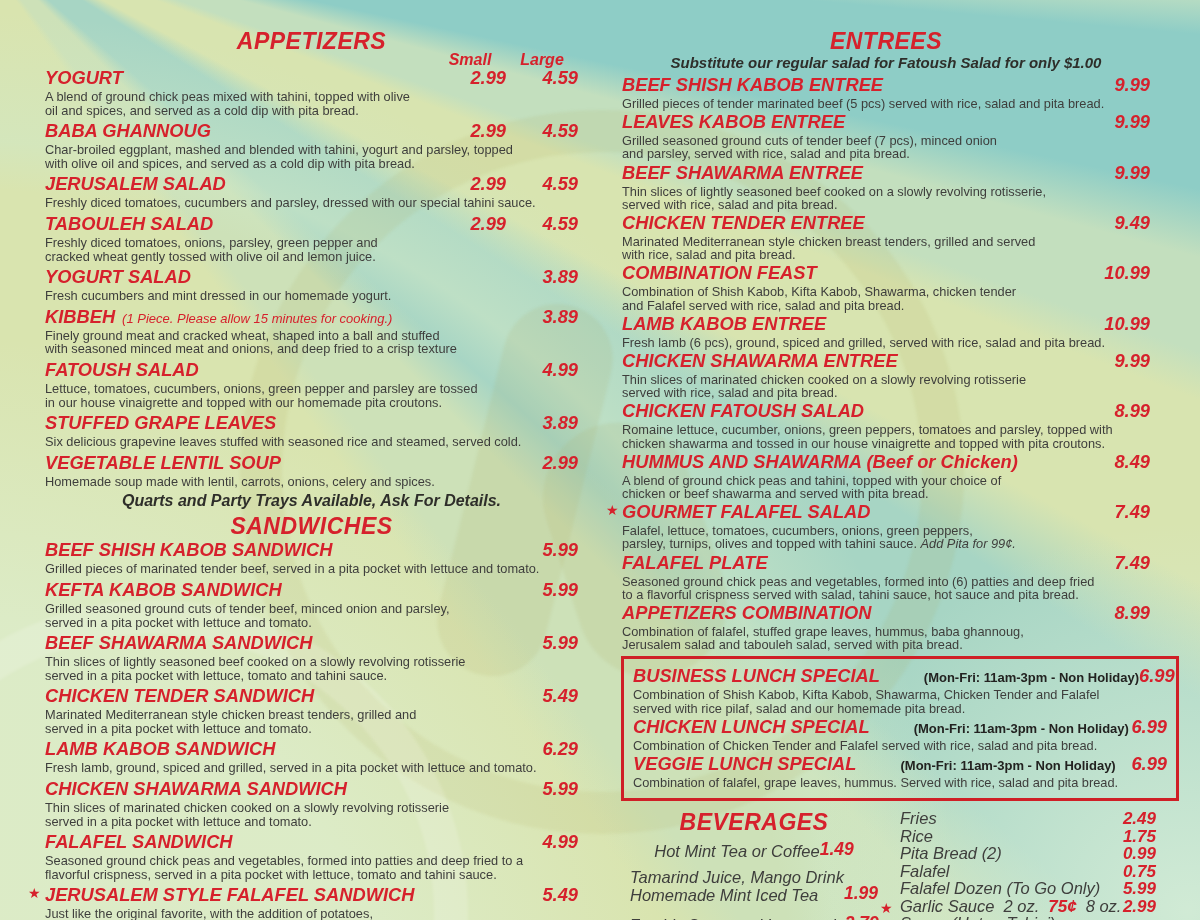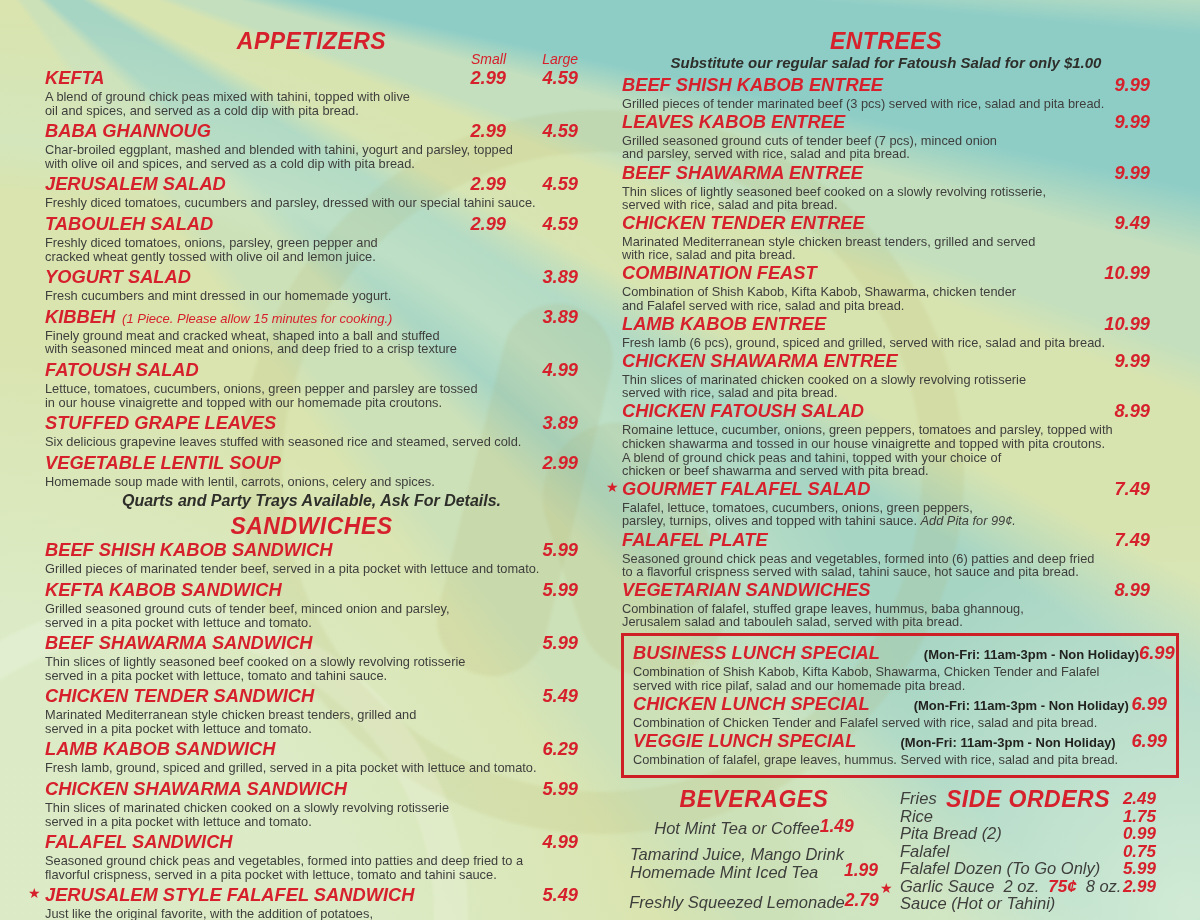--- a/index.html
+++ b/index.html
@@ -31,21 +31,21 @@
     border:34px solid rgba(255,255,255,.16);background:transparent;}
 
   .col{position:absolute;top:28px;}
   .col.left{left:45px;width:533px;}
   .col.right{left:622px;width:528px;}
 
   .sec{margin:0;text-align:center;color:#d6212c;font-style:italic;font-weight:bold;
        font-size:23px;line-height:26px;letter-spacing:.5px;}
   .colhead{display:flex;margin-top:-3px;height:16px;}
   .colhead .flexsp{flex:1;}
-  .colhead span.ch{width:72px;text-align:right;color:#d6212c;font-style:italic;font-weight:normal;font-size:14px;}
+  .colhead span.ch{width:72px;text-align:center;color:#d6212c;font-style:italic;font-weight:bold;font-size:16px;}
 
   .item{margin-bottom:3px;}
   .col.right .item{margin-bottom:1px;}
   .trow{display:flex;align-items:baseline;position:relative;}
   .tname{color:#d6212c;font-style:italic;font-weight:bold;font-size:18.3px;line-height:20px;white-space:nowrap;}
   .col.right .tname{line-height:19px;}
   .tnote{color:#d6212c;font-style:italic;font-size:13px;margin-left:7px;white-space:nowrap;}
   .flexsp{flex:1;}
   .price{color:#d6212c;font-style:italic;font-weight:bold;font-size:18.3px;text-align:right;white-space:nowrap;}
   .price.ps,.price.pl{width:72px;}
@@ -101,21 +101,21 @@
       <span class="flexsp"></span>
       <span class="ch">Small</span>
       <span class="ch">Large</span>
     </div>
 
     <div>
 
         <div class="item">
           <div class="trow">
 
-            <span class="tname">KEFTA</span>
+            <span class="tname">YOGURT</span>
 
             <span class="flexsp"></span>
             <span class="price ps">2.99</span>
             <span class="price pl">4.59</span>
           </div>
           <div class="desc">A blend of ground chick peas mixed with tahini, topped with olive
 oil and spices, and served as a cold dip with pita bread.</div>
         </div>
 
         <div class="item">
@@ -319,21 +319,21 @@
 
     <div>
 
         <div class="item">
           <div class="trow">
 
             <span class="tname">BEEF SHISH KABOB ENTREE</span>
             <span class="flexsp"></span>
             <span class="price pr">9.99</span>
           </div>
-          <div class="desc"><span>Grilled pieces of tender marinated beef (3 pcs) served with rice, salad and pita bread.</span> </div>
+          <div class="desc"><span>Grilled pieces of tender marinated beef (5 pcs) served with rice, salad and pita bread.</span> </div>
         </div>
 
         <div class="item">
           <div class="trow">
 
             <span class="tname">LEAVES KABOB ENTREE</span>
             <span class="flexsp"></span>
             <span class="price pr">9.99</span>
           </div>
           <div class="desc"><span>Grilled seasoned ground cuts of tender beef (7 pcs), minced onion
@@ -399,20 +399,26 @@
 
             <span class="tname">CHICKEN FATOUSH SALAD</span>
             <span class="flexsp"></span>
             <span class="price pr">8.99</span>
           </div>
           <div class="desc"><span>Romaine lettuce, cucumber, onions, green peppers, tomatoes and parsley, topped with
 chicken shawarma and tossed in our house vinaigrette and topped with pita croutons.</span> </div>
         </div>
 
         <div class="item">
+          <div class="trow">
+
+            <span class="tname">HUMMUS AND SHAWARMA (Beef or Chicken)</span>
+            <span class="flexsp"></span>
+            <span class="price pr">8.49</span>
+          </div>
           <div class="desc"><span>A blend of ground chick peas and tahini, topped with your choice of
 chicken or beef shawarma and served with pita bread.</span> </div>
         </div>
 
         <div class="item">
           <div class="trow">
             <span class="star">★</span>
             <span class="tname">GOURMET FALAFEL SALAD</span>
             <span class="flexsp"></span>
             <span class="price pr">7.49</span>
@@ -428,21 +434,21 @@
             <span class="flexsp"></span>
             <span class="price pr">7.49</span>
           </div>
           <div class="desc"><span>Seasoned ground chick peas and vegetables, formed into (6) patties and deep fried
 to a flavorful crispness served with salad, tahini sauce, hot sauce and pita bread.</span> </div>
         </div>
 
         <div class="item">
           <div class="trow">
 
-            <span class="tname">VEGETARIAN SANDWICHES</span>
+            <span class="tname">APPETIZERS COMBINATION</span>
             <span class="flexsp"></span>
             <span class="price pr">8.99</span>
           </div>
           <div class="desc"><span>Combination of falafel, stuffed grape leaves, hummus, baba ghannoug,
 Jerusalem salad and tabouleh salad, served with pita bread.</span> </div>
         </div>
       </div>
 
     <div class="lunchbox">
       <div>
@@ -499,21 +505,20 @@
 
             <div class="bevrow">
               <span class="bname">Freshly Squeezed Lemonade</span>
               <span class="bprice">2.79</span>
             </div>
 
           </div>
       </div>
 
       <div class="sides">
-        <h2 class="sec sides-title">SIDE ORDERS</h2>
         <div>
 
             <div class="srow">
               <span class="sname">Fries</span>
               <span class="sprice">2.49</span>
             </div>
 
             <div class="srow">
               <span class="sname">Rice</span>
               <span class="sprice">1.75</span>

